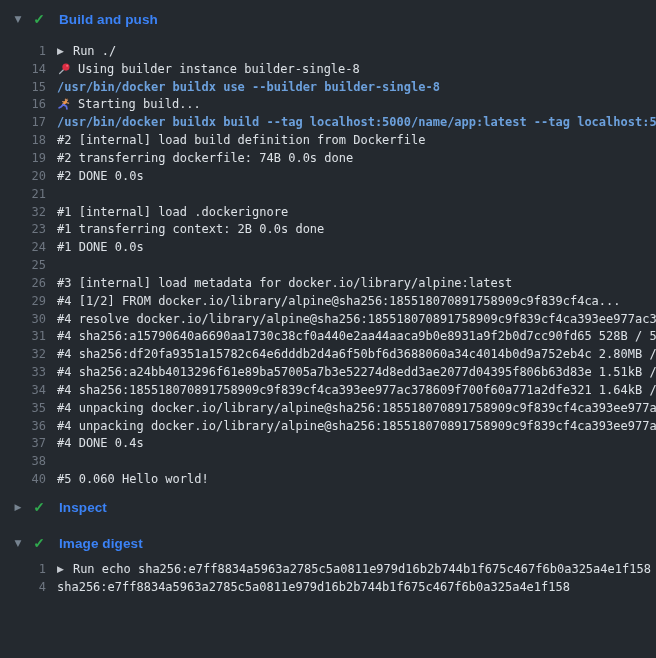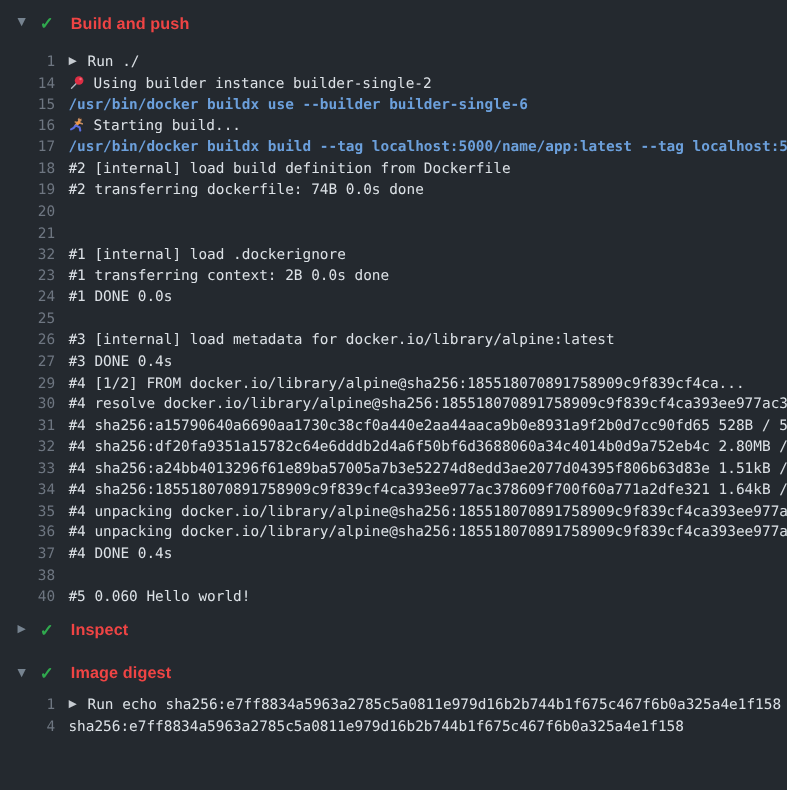--- a/index.html
+++ b/index.html
@@ -24,21 +24,21 @@
     flex: 0 0 auto;
     font-family: "DejaVu Sans", sans-serif;
   }
   .check {
     width: 14px; margin-left: 9px; text-align: center;
     color: #30a94e; font-size: 14px; font-weight: bold;
     flex: 0 0 auto;
   }
   .section-title {
     margin-left: 13px;
-    color: #ef4444; font-size: 13.5px; font-weight: 600;
+    color: #3b82f6; font-size: 13.5px; font-weight: 600;
     letter-spacing: .1px;
   }
   .sec-0 .section-header { margin-top: 0; }
   .sec-1 .section-header { margin-top: 8px; }
   .sec-2 .section-header { margin-top: 14px; }
 
   
   .lines { overflow: hidden; }
   .sec-0 .lines { padding-top: 12px; }
   .sec-2 .lines { padding-top: 6px; }
@@ -88,26 +88,26 @@
     <span class="num">1</span>
     <span class="content"><span class="play">▶</span><span class="line-text">Run ./</span></span>
   </div>
 
   <div class="line">
     <span class="num">14</span>
     <span class="content"><svg class="emoji-icon" width="14" height="14" viewBox="0 0 16 16">
   <path d="M3 13.2 L8.2 8" stroke="#aab2ba" stroke-width="1.4" stroke-linecap="round"></path>
   <circle cx="10.2" cy="5.8" r="4.1" fill="#dd2e44"></circle>
   <circle cx="11.6" cy="4.3" r="1.2" fill="#f56a79"></circle>
-</svg><span class="line-text">Using builder instance builder-single-2</span></span>
+</svg><span class="line-text">Using builder instance builder-single-8</span></span>
   </div>
 
   <div class="line">
     <span class="num">15</span>
-    <span class="content cmd"><span class="line-text">/usr/bin/docker buildx use --builder builder-single-6</span></span>
+    <span class="content cmd"><span class="line-text">/usr/bin/docker buildx use --builder builder-single-8</span></span>
   </div>
 
   <div class="line">
     <span class="num">16</span>
     <span class="content"><svg class="emoji-icon" width="14" height="14" viewBox="0 0 16 16">
   <circle cx="10.8" cy="3.1" r="1.9" fill="#c68e63"></circle>
   <path d="M12.6 2 a2.4 2.4 0 0 0 -3.4 -.4 l3.6 1.4 z" fill="#3b2d26"></path>
   <path d="M9.9 6.1 L13.2 7.1" stroke="#c68e63" stroke-width="1.5" stroke-linecap="round"></path>
   <path d="M9.9 6.1 L6.5 5.3" stroke="#c68e63" stroke-width="1.5" stroke-linecap="round"></path>
   <path d="M10.1 5.3 L7.1 8.7" stroke="#ef9645" stroke-width="2.7" stroke-linecap="round"></path>
@@ -126,20 +126,21 @@
     <span class="content"><span class="line-text">#2 [internal] load build definition from Dockerfile</span></span>
   </div>
 
   <div class="line">
     <span class="num">19</span>
     <span class="content"><span class="line-text">#2 transferring dockerfile: 74B 0.0s done</span></span>
   </div>
 
   <div class="line">
     <span class="num">20</span>
+    <span class="content"><span class="line-text">#2 DONE 0.0s</span></span>
   </div>
 
   <div class="line">
     <span class="num">21</span>
     <span class="content"><span class="line-text"></span></span>
   </div>
 
   <div class="line">
     <span class="num">32</span>
     <span class="content"><span class="line-text">#1 [internal] load .dockerignore</span></span>
@@ -158,24 +159,20 @@
   <div class="line">
     <span class="num">25</span>
     <span class="content"><span class="line-text"></span></span>
   </div>
 
   <div class="line">
     <span class="num">26</span>
     <span class="content"><span class="line-text">#3 [internal] load metadata for docker.io/library/alpine:latest</span></span>
   </div>
 
-  <div class="line">
-    <span class="num">27</span>
-    <span class="content"><span class="line-text">#3 DONE 0.4s</span></span>
-  </div>
 
 
   <div class="line">
     <span class="num">29</span>
     <span class="content"><span class="line-text">#4 [1/2] FROM docker.io/library/alpine@sha256:185518070891758909c9f839cf4ca...</span></span>
   </div>
 
   <div class="line">
     <span class="num">30</span>
     <span class="content"><span class="line-text">#4 resolve docker.io/library/alpine@sha256:185518070891758909c9f839cf4ca393ee977ac3</span></span>

